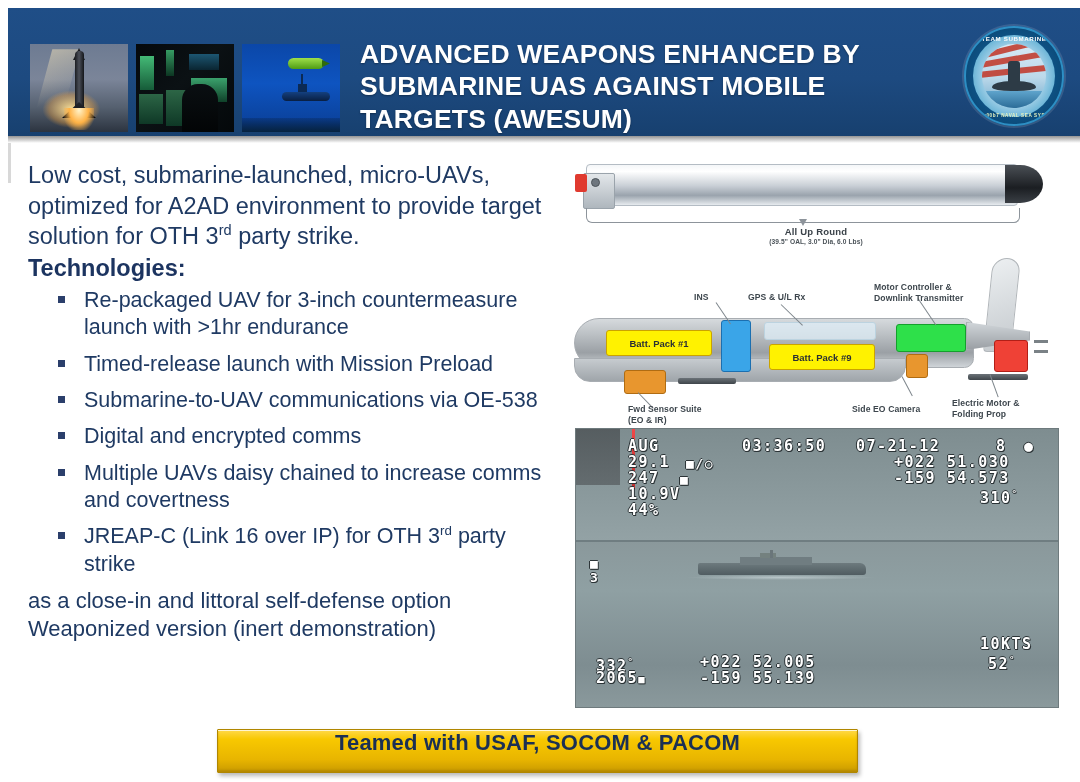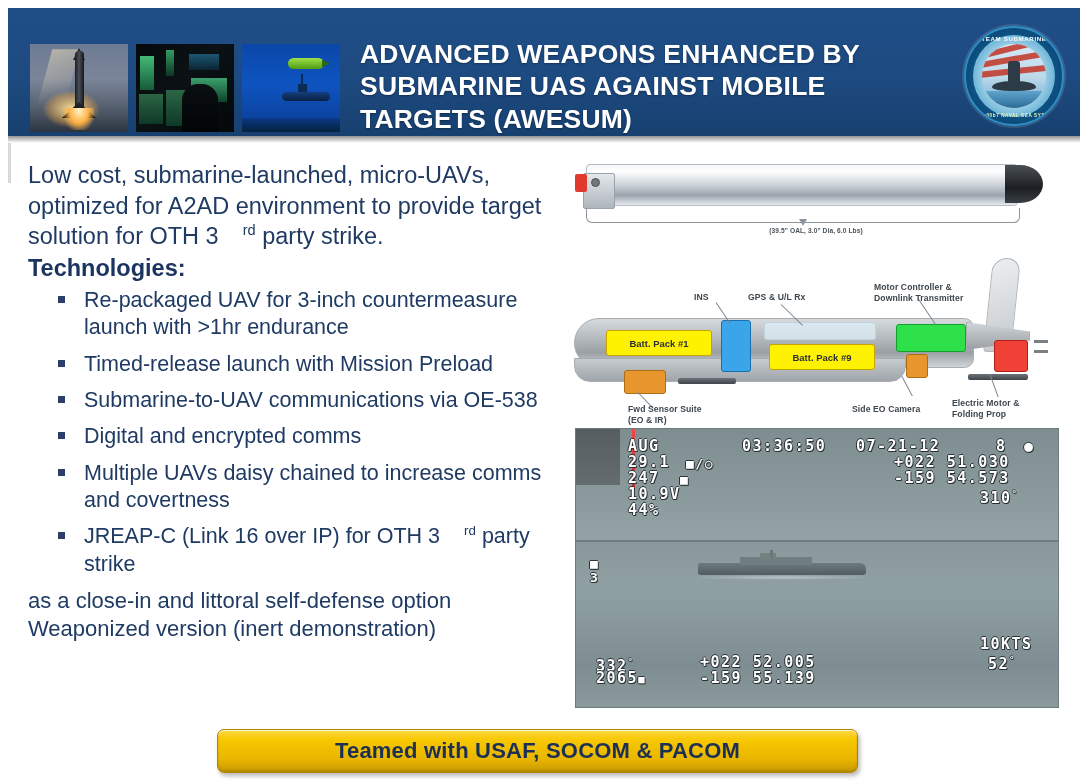--- a/index.html
+++ b/index.html
@@ -88,21 +88,21 @@
   
   .left{position:absolute;left:28px;top:160px;width:520px;color:#1f3a63;}
   .lead{font-size:23.5px;line-height:1.30;color:#1f3a63;}
   .tech{font-size:23.5px;font-weight:bold;color:#1c3460;line-height:1.30;margin-top:1px;}
   ul.blts{list-style:none;margin:4px 0 0 0;padding:0 0 0 30px;}
   ul.blts li{position:relative;font-size:21.5px;line-height:1.27;color:#1f3a63;
     margin:0 0 9px 0;padding-left:26px;}
   ul.blts li:before{content:"";position:absolute;left:0;top:9px;width:7px;height:7px;
     background:#2b3f6b;}
   .tail{font-size:22px;line-height:1.30;color:#1f3a63;margin-top:6px;}
-  sup{font-size:.62em;vertical-align:super;line-height:0;margin-left:24px;}
+  sup{font-size:.62em;vertical-align:super;line-height:0;}
 
   
   .right{position:absolute;left:566px;top:150px;width:500px;}
 
   
   .aur{position:relative;height:110px;}
   .tube{position:absolute;left:20px;top:14px;width:430px;height:40px;border-radius:4px;
     background:linear-gradient(180deg,#f4f6f8 0%,#ffffff 16%,#c9cfd6 52%,#9aa3ad 76%,#e7ebef 100%);
     border:1px solid #b4bcc4;}
   .tube .nose{position:absolute;right:-26px;top:0;width:38px;height:38px;
@@ -181,24 +181,24 @@
   .osd{position:absolute;color:#ffffff;font-family:"DejaVu Sans Mono","Liberation Mono",monospace;
     font-weight:bold;text-shadow:1px 1px 0 #2b3336,-1px 0 0 #2b3336,0 -1px 0 #2b3336,0 1px 0 #2b3336;
     white-space:pre;letter-spacing:1.5px;}
   .osd.big{font-size:15px;line-height:15px;}
   .osd.sm{font-size:13px;line-height:14px;}
   .deg{font-size:.6em;vertical-align:super;}
 
   
   .banner{position:absolute;left:217px;top:729px;width:639px;height:42px;
     background:linear-gradient(180deg,#ffd94a 0%,#f8c800 22%,#e8b500 70%,#c99a00 100%);
-    border:1px solid #b08600;border-radius:7px;
+    border:1px solid #b08600;border-radius:1px;
     box-shadow:inset 0 1px 0 rgba(255,255,255,.75), inset 0 -2px 2px rgba(150,110,0,.4),
                2px 3px 4px rgba(0,0,0,.28);
-    display:flex;align-items:center;justify-content:center;}
+    display:flex;align-items:flex-start;justify-content:center;}
   .banner span{font-size:22px;font-weight:bold;color:#1b3054;letter-spacing:.2px;}
 </style>
 </head>
 <body>
 
 <div class="slide">
 
   <div class="header">
 
     <div class="thumbs">
@@ -272,20 +272,21 @@
 
     <div class="aur">
       <div class="tube">
         <div class="tail"></div>
         <div class="red"></div>
         <div class="dot"></div>
         <div class="nose"></div>
       </div>
       <div class="brace"></div>
       <div class="aur-cap">
+        <div class="l1">All Up Round</div>
         <div class="l2">(39.5" OAL, 3.0" Dia, 6.0 Lbs)</div>
       </div>
     </div>
 
     <div class="uav">
       <div class="vstab"></div>
       <div class="fuse"></div>
       <div class="fuse2"></div>
       <div class="tailcone"></div>
       <div class="prop"></div>

